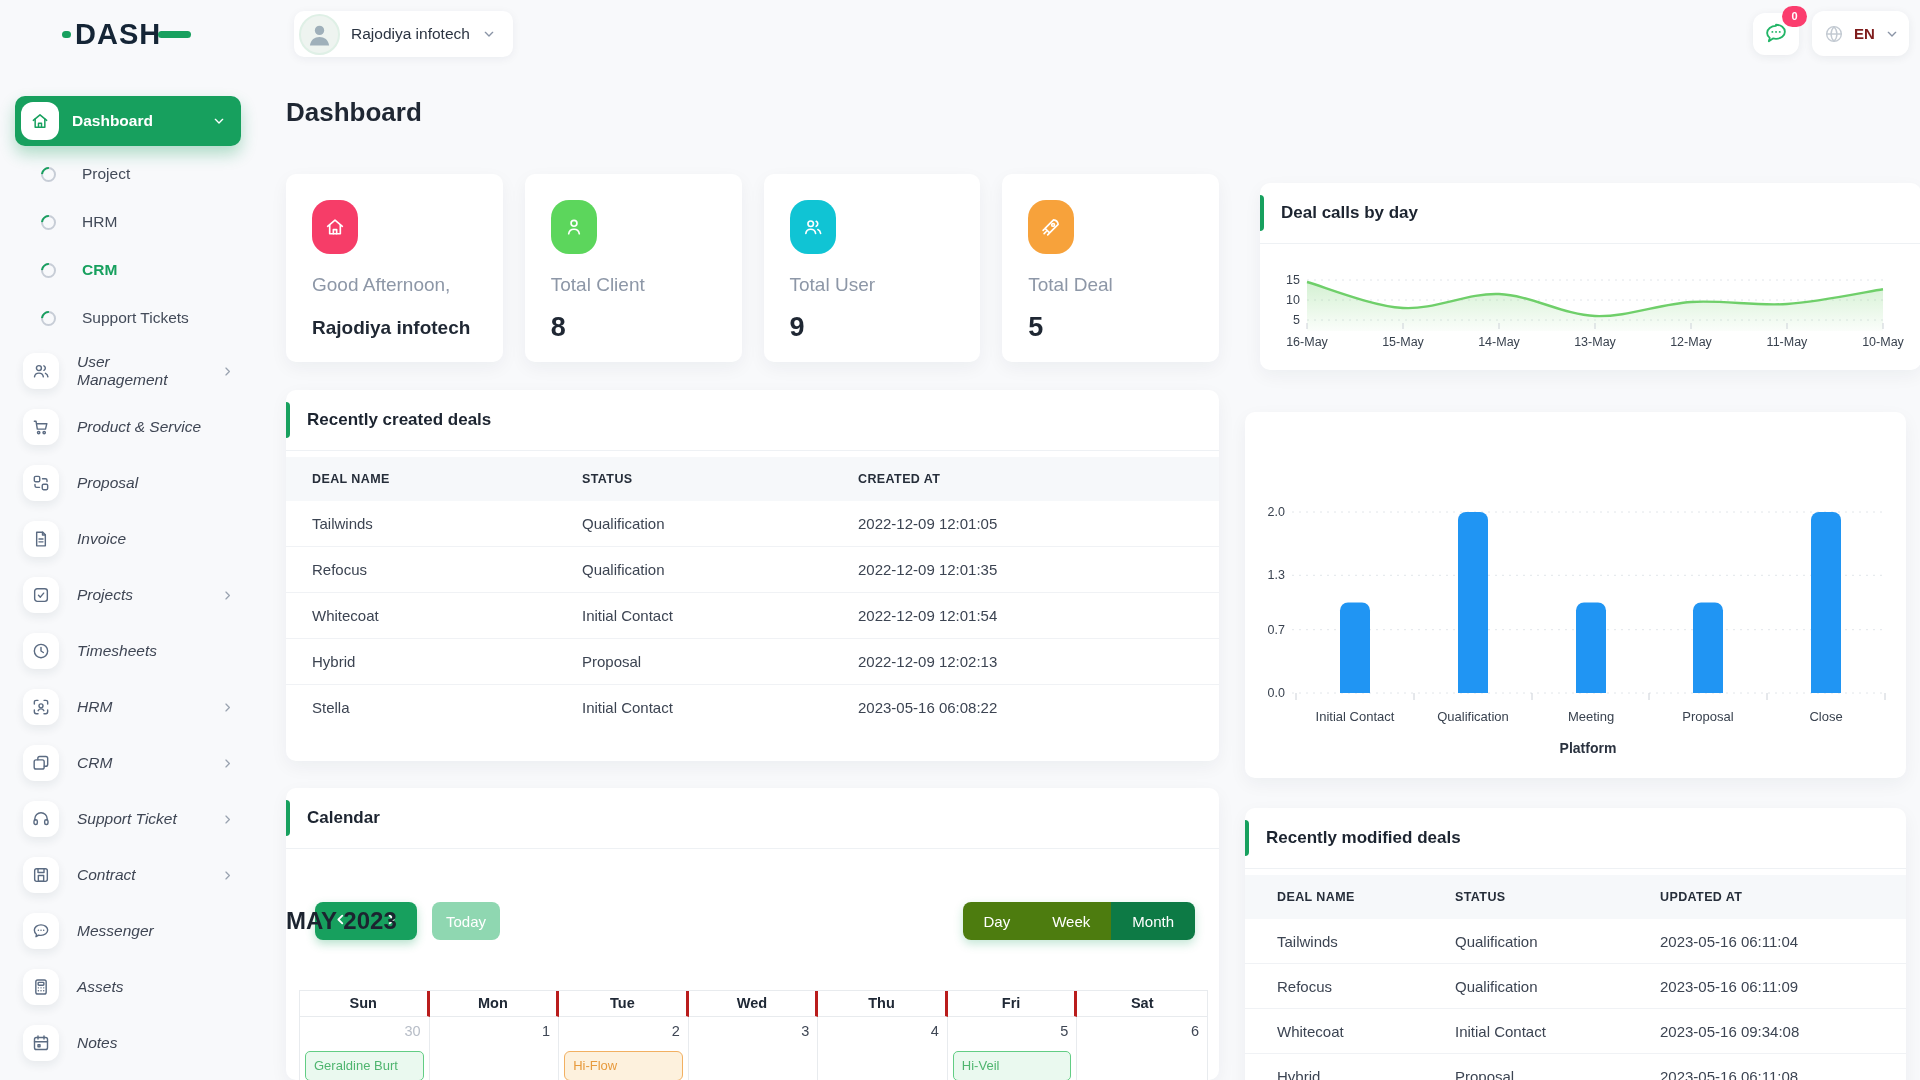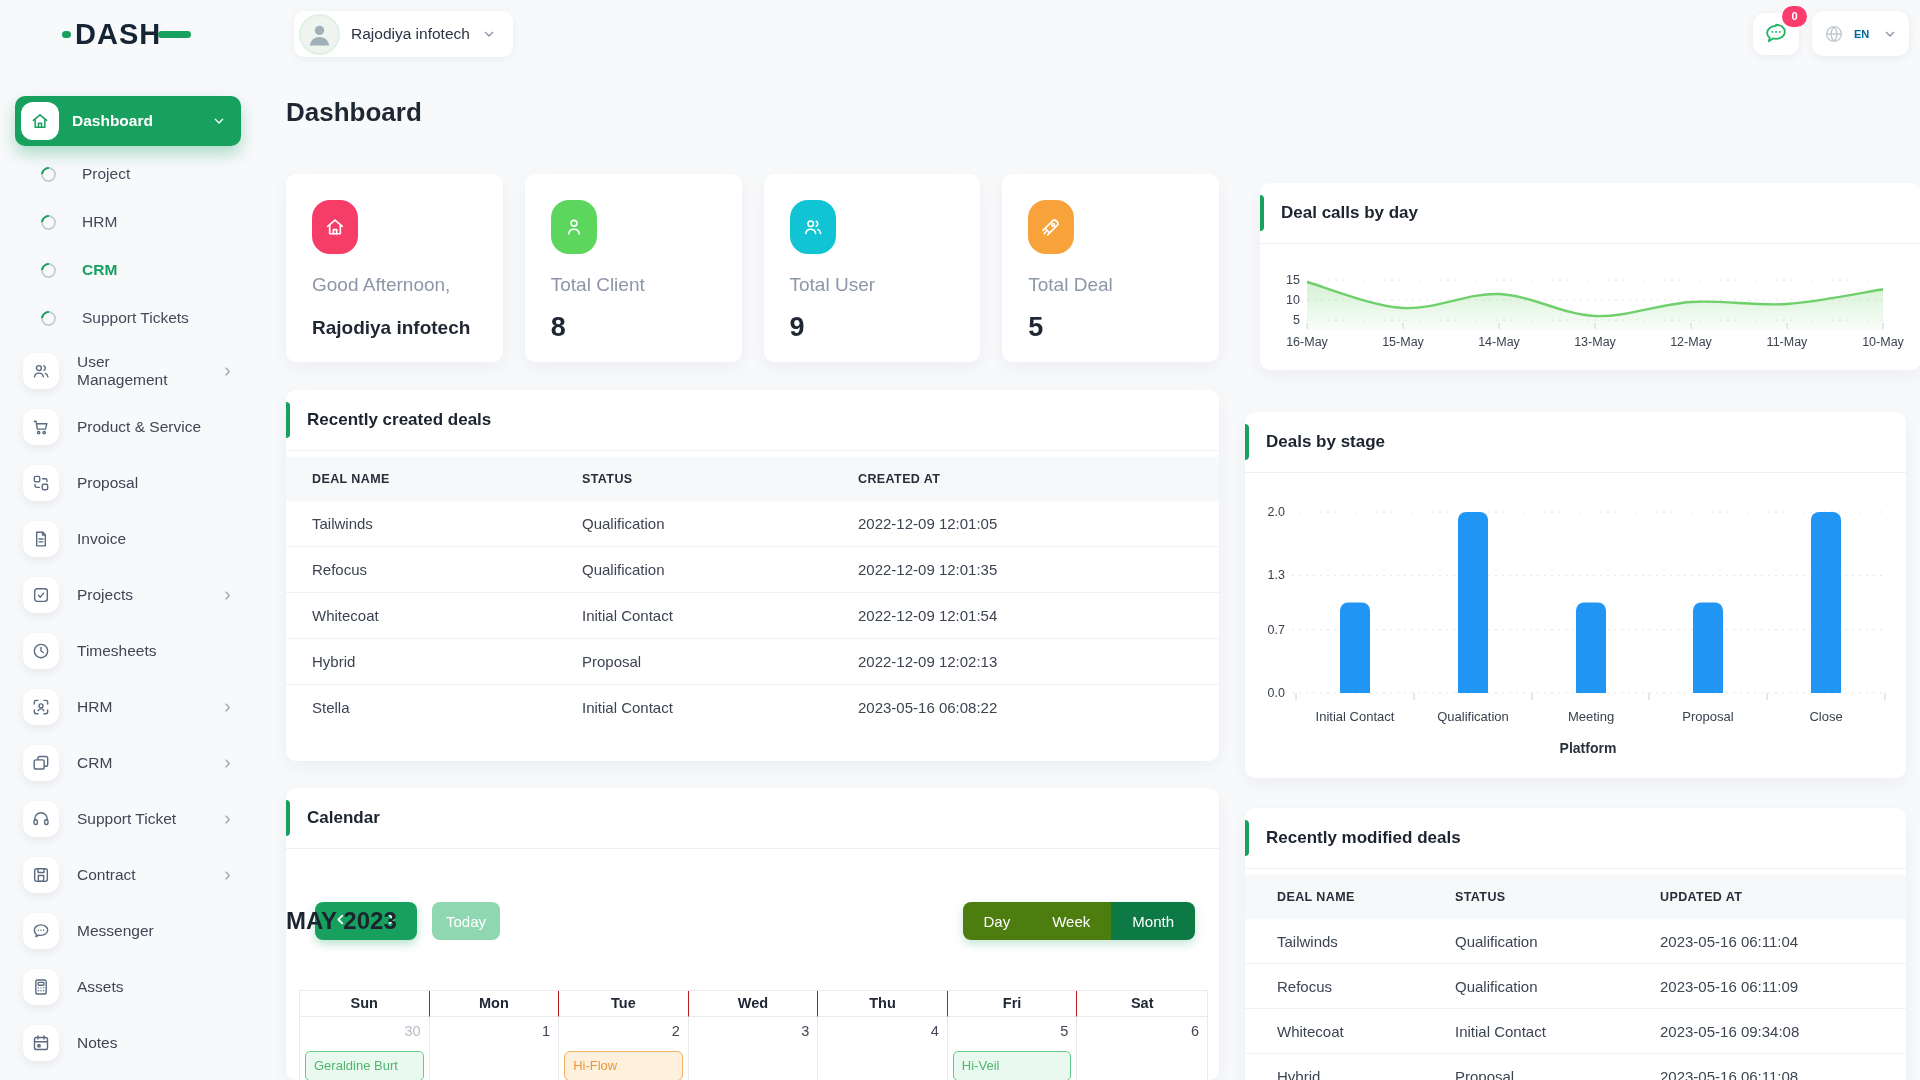--- a/index.html
+++ b/index.html
@@ -15,40 +15,40 @@
     display:grid;place-items:center;overflow:hidden;}
   .company-pill .chev{color:#8a94a6;display:grid;place-items:center;}
   .icon-btn{position:absolute;left:1753px;top:13px;width:46px;height:42px;background:#fff;border:none;
     border-radius:12px;box-shadow:0 2px 10px rgba(25,39,62,.07);color:#21b566;cursor:pointer;display:grid;place-items:center;}
   .badge{position:absolute;top:-7px;right:-8px;min-width:21px;height:21px;border-radius:11px;background:#fb3d6e;
     color:#fff;font-size:11px;font-weight:bold;line-height:21px;text-align:center;padding:0 2px;}
   .lang-pill{position:absolute;left:1812px;top:11px;height:45px;width:97px;background:#fff;border:none;
     border-radius:12px;box-shadow:0 2px 10px rgba(25,39,62,.07);display:flex;align-items:center;gap:9px;
     padding:0 11px;cursor:pointer;font-family:inherit;}
   .lang-pill .globe{color:#c3cad2;display:grid;place-items:center;}
-  .lang-pill .lang{color:#0369a1;font-weight:bold;font-size:11px;text-align:center;}
+  .lang-pill .lang{color:#7f1d1d;font-weight:bold;font-size:15px;text-align:center;}
   .lang-pill .chev{color:#8a94a6;display:grid;place-items:center;margin-left:auto;}
 
   
   .sidebar{position:absolute;left:15px;top:96px;width:226px;}
   .dash-pill{height:50px;background:#17a05e;border-radius:10px;display:flex;align-items:center;gap:13px;
     padding:0 14px 0 6px;color:#fff;font-weight:bold;font-size:15.5px;cursor:pointer;
     box-shadow:0 8px 16px rgba(23,160,94,.32);}
   .dash-ic{width:38px;height:38px;background:#fff;border-radius:12px;color:#17a05e;display:grid;place-items:center;}
   .dash-chev{margin-left:auto;display:grid;place-items:center;}
   .sub-list{margin-top:4px;}
   .side-sub{height:48px;display:flex;align-items:center;gap:26px;padding-left:26px;font-size:15.5px;
     color:#434b59;cursor:pointer;}
   .side-sub.active{color:#17a05e;font-weight:bold;}
   .bullet{width:11px;height:11px;border:2px solid #c7cdd6;border-radius:50%;position:relative;flex:none;}
   .bullet::after{content:"";position:absolute;inset:-2px;border:2px solid transparent;
     border-top-color:#17a05e;border-radius:50%;transform:rotate(-42deg);}
   .item-list{margin-top:1px;}
   .side-item{height:56px;display:flex;align-items:center;gap:18px;padding:0 6px 0 8px;cursor:pointer;
-    font-size:15.5px;color:#3f4654;}
+    font-size:15.5px;color:#3f4654;font-style:italic;}
   .side-ic{width:36px;height:36px;background:#fff;border-radius:12px;color:#5b6b82;display:grid;
     place-items:center;box-shadow:0 4px 10px rgba(30,45,70,.08);flex:none;}
   .side-chev{margin-left:auto;color:#9aa3b0;display:grid;place-items:center;}
 
   
   .page-title{position:absolute;left:286px;top:97px;margin:0;font-size:26px;font-weight:bold;color:#1f2733;}
   .stats{position:absolute;left:286px;top:174px;width:933px;display:flex;gap:22px;}
   .stat-card{flex:1;height:188px;background:#fff;border-radius:10px;position:relative;
     box-shadow:0 6px 18px rgba(25,39,62,.05);}
   .stat-ic{position:absolute;left:26px;top:26px;width:46px;height:54px;border-radius:18px;color:#fff;
@@ -89,21 +89,21 @@
     border-radius:8px;color:#fff;font-size:15px;cursor:pointer;font-family:inherit;}
   .month-title{position:absolute;left:0;top:114px;width:100%;margin:0;text-align:left;font-size:24px;
     font-weight:bold;color:#1c2430;line-height:38px;}
   .views{position:absolute;right:24px;top:114px;height:38px;border-radius:8px;overflow:hidden;display:flex;
     box-shadow:0 4px 10px rgba(23,160,94,.25);}
   .view-btn{border:none;color:#fff;font-size:15px;padding:0 21px;background:#4d7c0f;cursor:pointer;font-family:inherit;}
   .view-btn.active{background:#0d7a45;}
   .cal-grid{position:absolute;left:13px;top:202px;width:907px;border:1px solid #e8ebee;border-bottom:none;}
   .cal-head,.cal-body{display:grid;grid-template-columns:repeat(7,1fr);}
   .ch{height:25px;line-height:25px;text-align:center;font-size:14.5px;font-weight:bold;color:#202936;
-    border-bottom:1px solid #e8ebee;border-right:1px solid #b91c1c;}
+    border-bottom:1px solid #e8ebee;border-right:3px solid #b91c1c;}
   .ch:last-child{border-right:none;}
   .cd{height:75px;border-right:1px solid #e8ebee;cursor:pointer;}
   .cd:last-child{border-right:none;}
   .date{text-align:right;padding:6px 8px 0 0;font-size:14.5px;color:#3e4654;height:26px;box-sizing:border-box;}
   .date.muted{color:#b7bdc7;}
   .event{margin:8px 5px 0;height:30px;border-radius:5px;border:1px solid;font-size:13px;line-height:28px;
     padding-left:8px;white-space:nowrap;overflow:hidden;box-sizing:border-box;cursor:pointer;}
   .event.green{background:#eaf9ef;border-color:#62cd84;color:#4fb56f;}
   .event.orange{background:#fdf1dd;border-color:#f2b061;color:#e79a3d;border-radius:6px;}
 
@@ -535,23 +535,20 @@
         <line x1="431.0" y1="140" x2="431.0" y2="146" stroke="#ccd1d8"></line>
         <text x="431.0" y="163" text-anchor="middle" font-size="12.5" fill="#39424f">12-May</text>
         <line x1="527.0" y1="140" x2="527.0" y2="146" stroke="#ccd1d8"></line>
         <text x="527.0" y="163" text-anchor="middle" font-size="12.5" fill="#39424f">11-May</text>
         <line x1="623.0" y1="140" x2="623.0" y2="146" stroke="#ccd1d8"></line>
         <text x="623.0" y="163" text-anchor="middle" font-size="12.5" fill="#39424f">10-May</text>
       </svg>
   </section>
 
   <section class="card stage-card">
-    <header>
-      <h2>Deals by stage</h2>
-    </header>
     <svg id="barChart" class="chart-svg" viewBox="0 0 661 366">
         <line x1="47" y1="281.0" x2="640" y2="281.0" stroke="#e2e6ea" stroke-dasharray="2 5"></line>
         <text x="40" y="285" text-anchor="end" font-size="12.5" fill="#39424f">0.0</text>
         <line x1="47" y1="217.7" x2="640" y2="217.7" stroke="#e2e6ea" stroke-dasharray="2 5"></line>
         <text x="40" y="221.7" text-anchor="end" font-size="12.5" fill="#39424f">0.7</text>
         <line x1="47" y1="163.3" x2="640" y2="163.3" stroke="#e2e6ea" stroke-dasharray="2 5"></line>
         <text x="40" y="167.3" text-anchor="end" font-size="12.5" fill="#39424f">1.3</text>
         <line x1="47" y1="100.0" x2="640" y2="100.0" stroke="#e2e6ea" stroke-dasharray="2 5"></line>
         <text x="40" y="104" text-anchor="end" font-size="12.5" fill="#39424f">2.0</text>
         <line x1="51" y1="281" x2="51" y2="288" stroke="#ccd1d8"></line>

